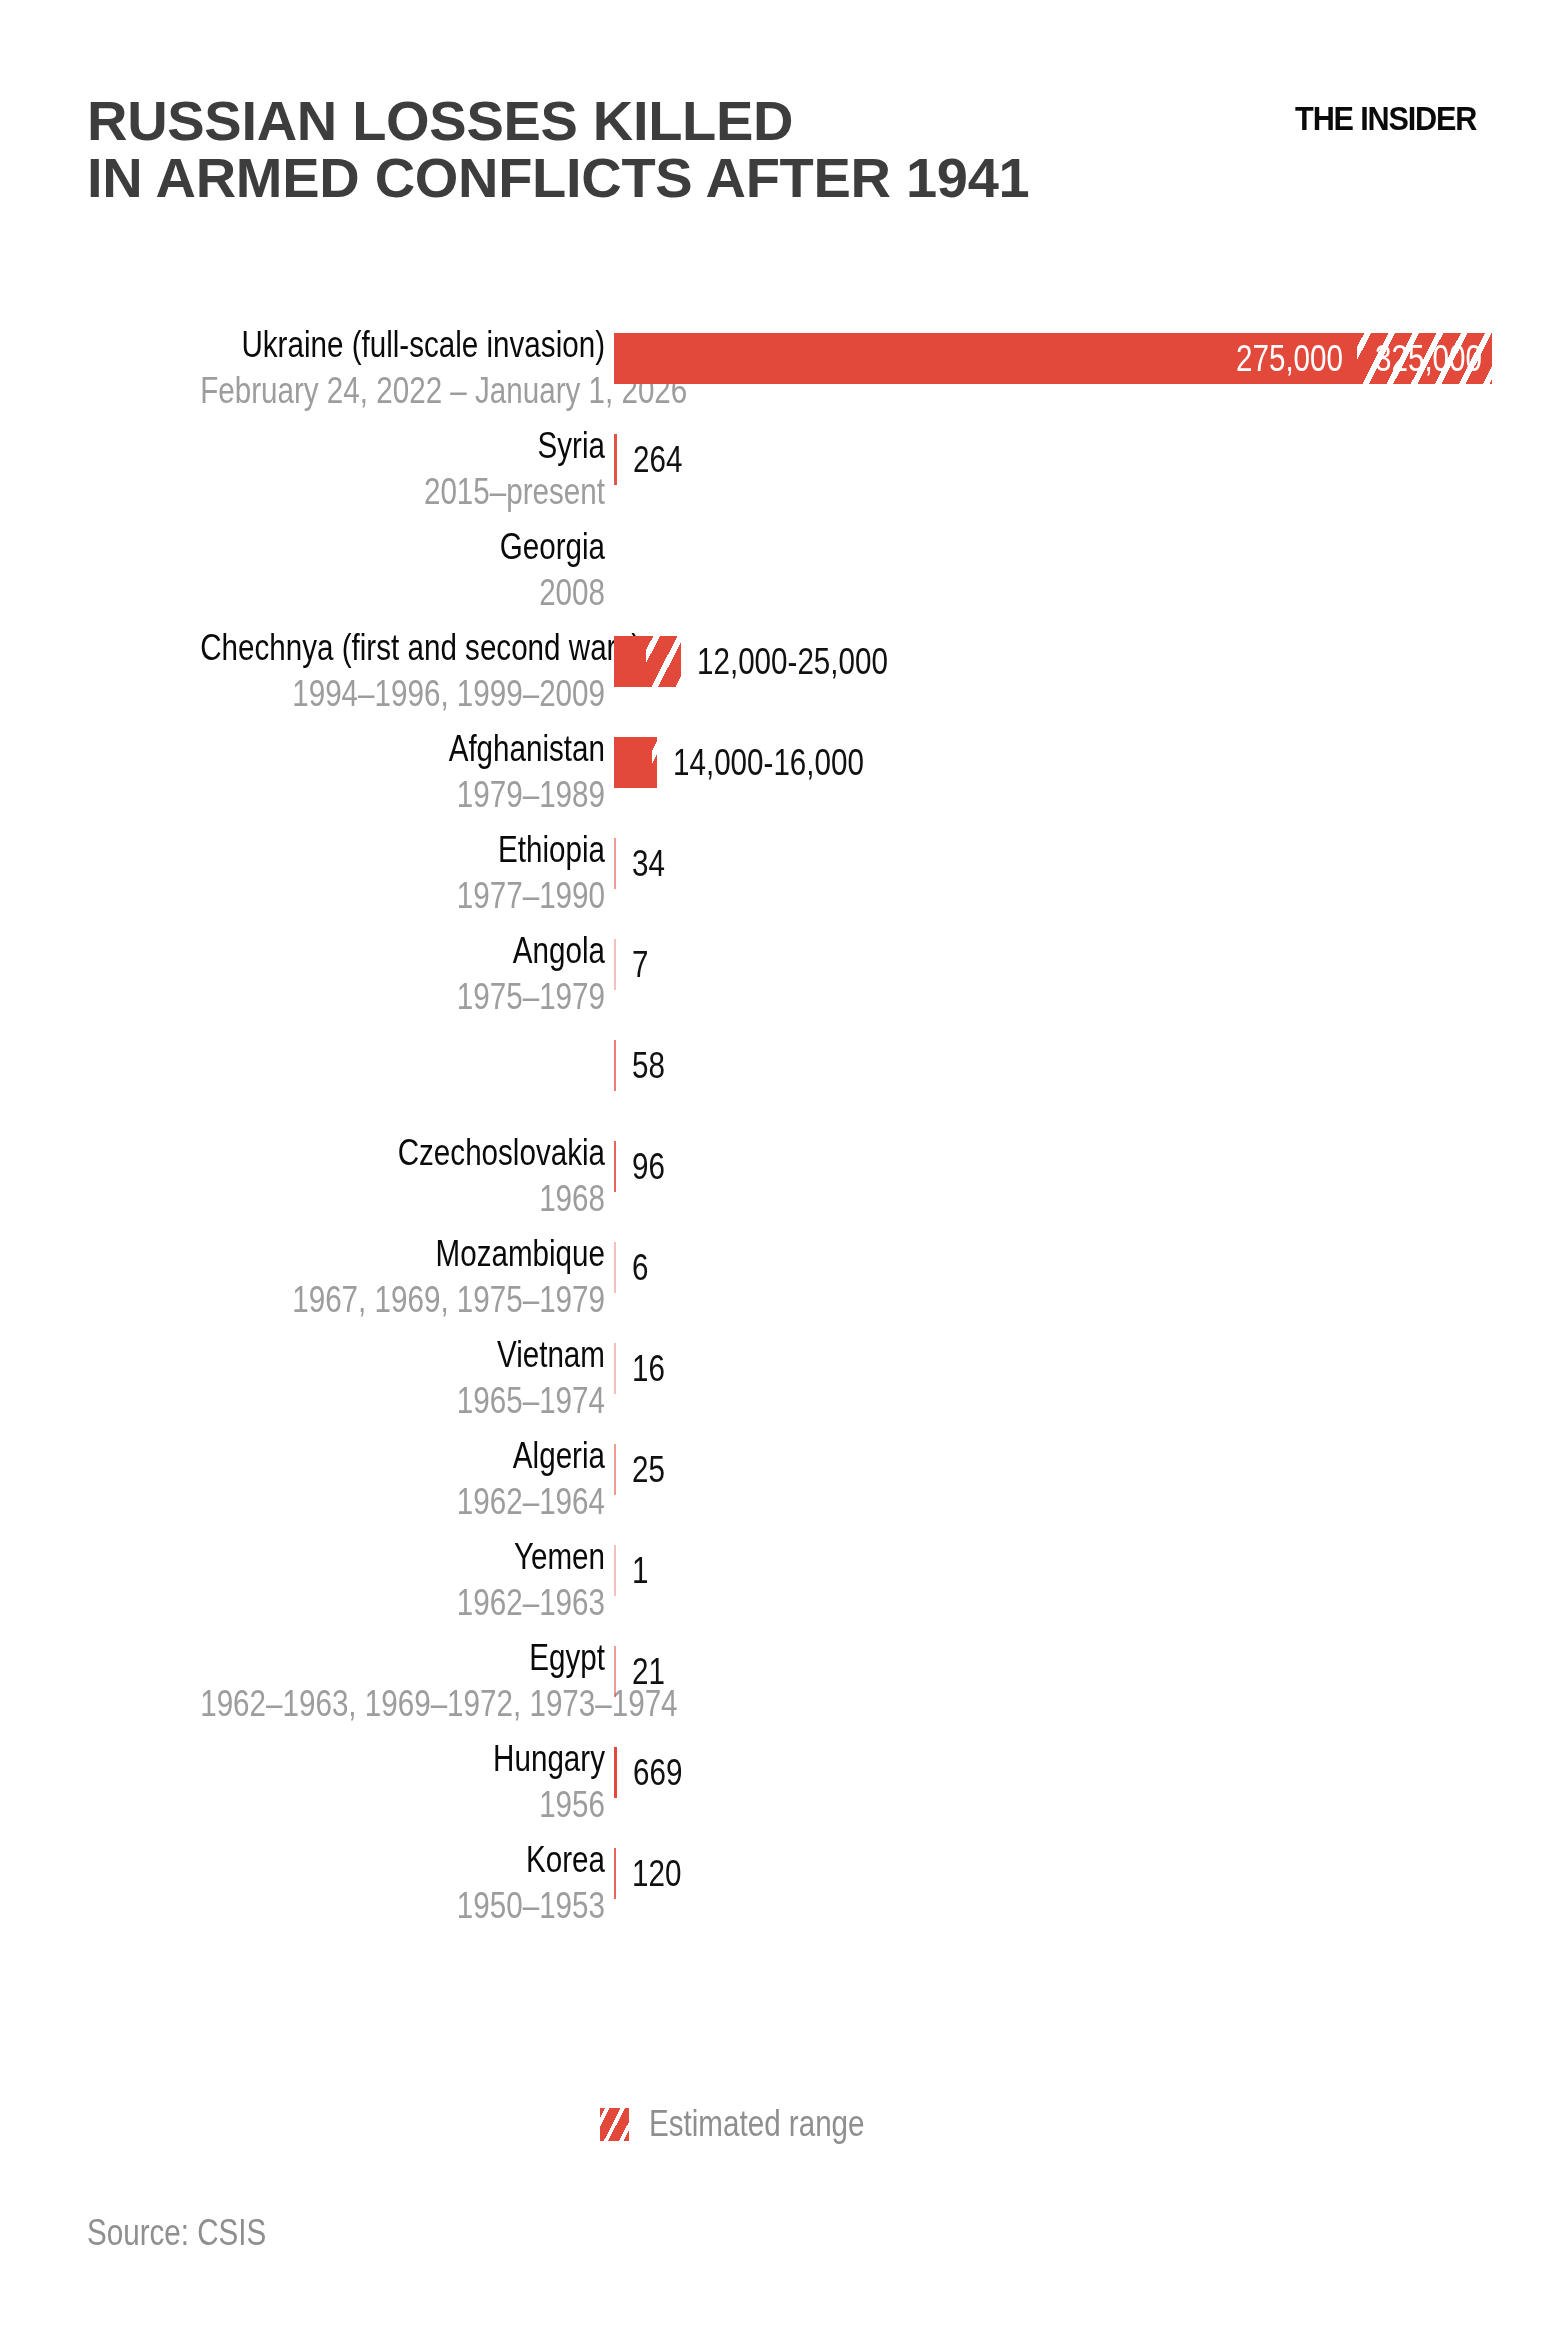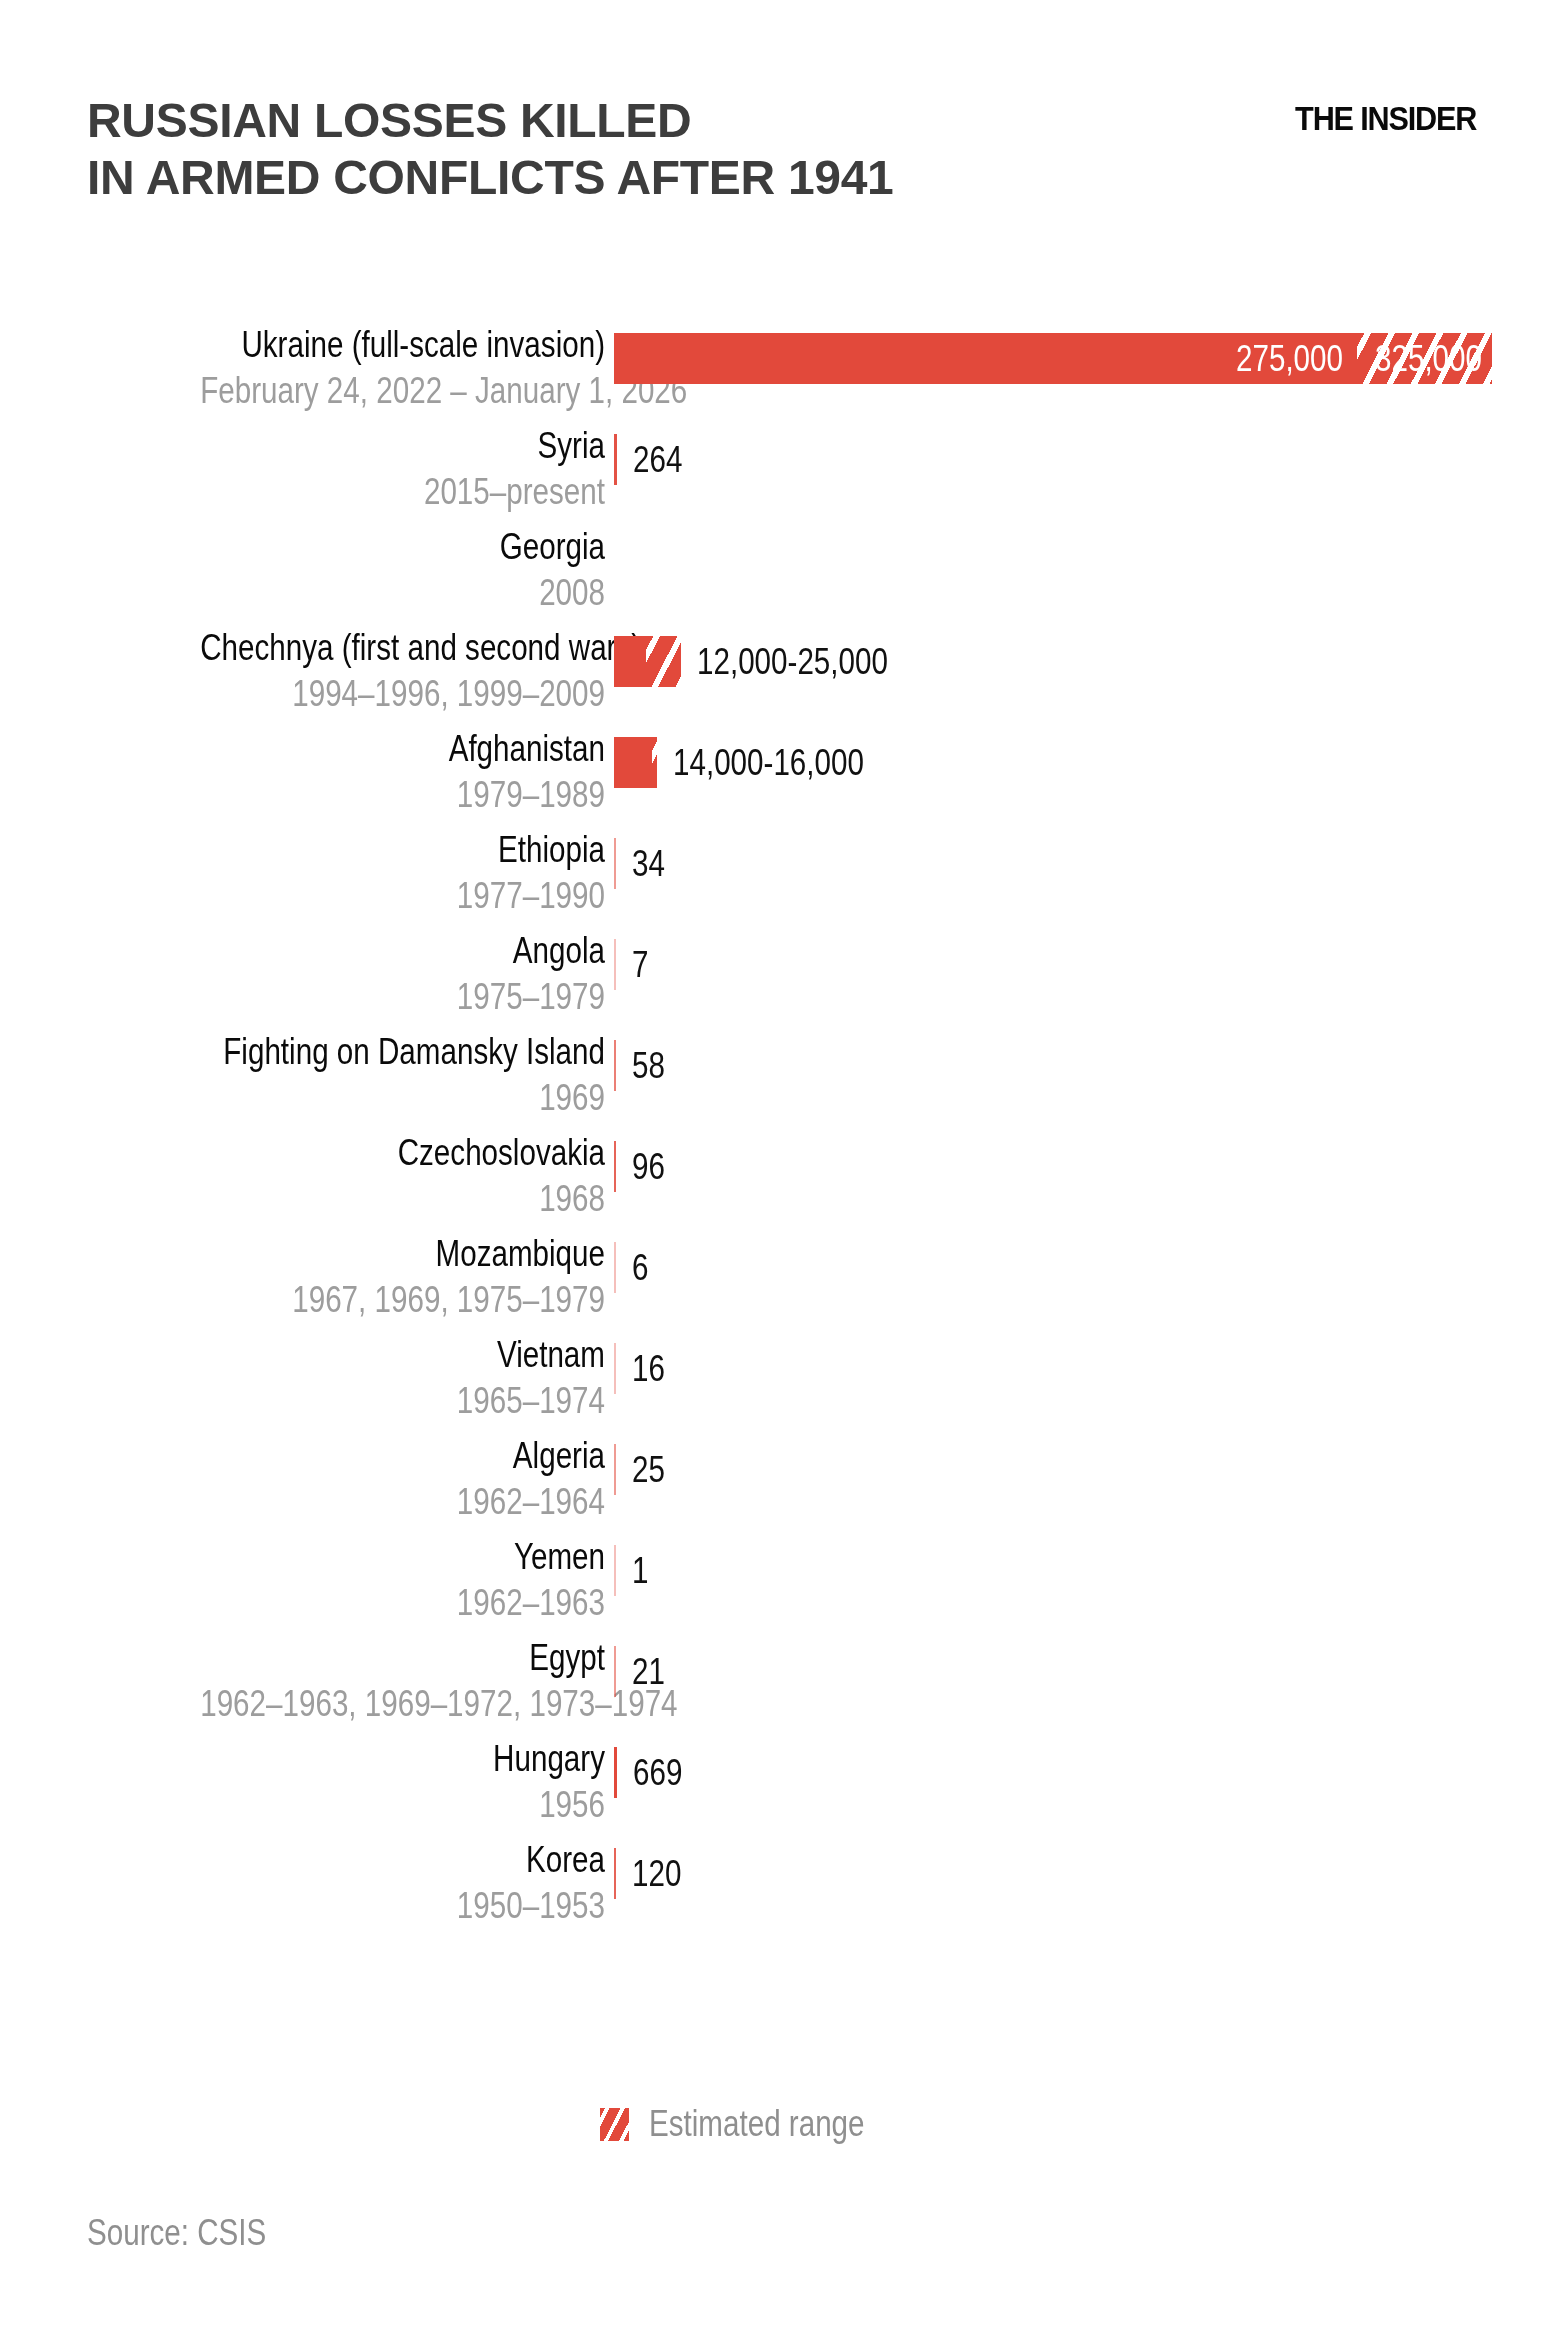--- a/index.html
+++ b/index.html
@@ -5,21 +5,21 @@
   html,body{margin:0;padding:0;background:#ffffff;}
   .poster{
     position:relative;
     width:1561px;height:2342px;
     background:#ffffff;
     font-family:"Liberation Sans",sans-serif;
     overflow:hidden;
   }
   .title{
     position:absolute;left:87px;top:92px;
-    font-size:48px;font-weight:bold;line-height:57px;
+    font-size:56px;font-weight:bold;line-height:57px;
     color:#3d3d3d;letter-spacing:-0.3px;
   }
   .brand{
     position:absolute;top:99px;right:85px;
     font-size:34px;font-weight:bold;color:#0a0a0a;
     letter-spacing:-1.3px;
     transform:scaleX(0.9);transform-origin:100% 50%;
     white-space:nowrap;
   }
   .rows{position:absolute;left:99px;top:308px;width:1477px;}
@@ -173,24 +173,20 @@
       <div class="cdates">1975–1979</div>
     </div>
     <div class="bars">
       <div class="bar-solid" style="width: 2.3px; opacity: 0.35;"></div>
 
       <span class="val" style="left: 18px;">7</span>
     </div>
   </div>
 
   <div class="row">
-    <div class="labels">
-      <div class="cname">Fighting on Damansky Island</div>
-      <div class="cdates">1969</div>
-    </div>
     <div class="bars">
       <div class="bar-solid" style="width: 2.3px; opacity: 0.7;"></div>
 
       <span class="val" style="left: 18px;">58</span>
     </div>
   </div>
 
   <div class="row">
     <div class="labels">
       <div class="cname">Czechoslovakia</div>

